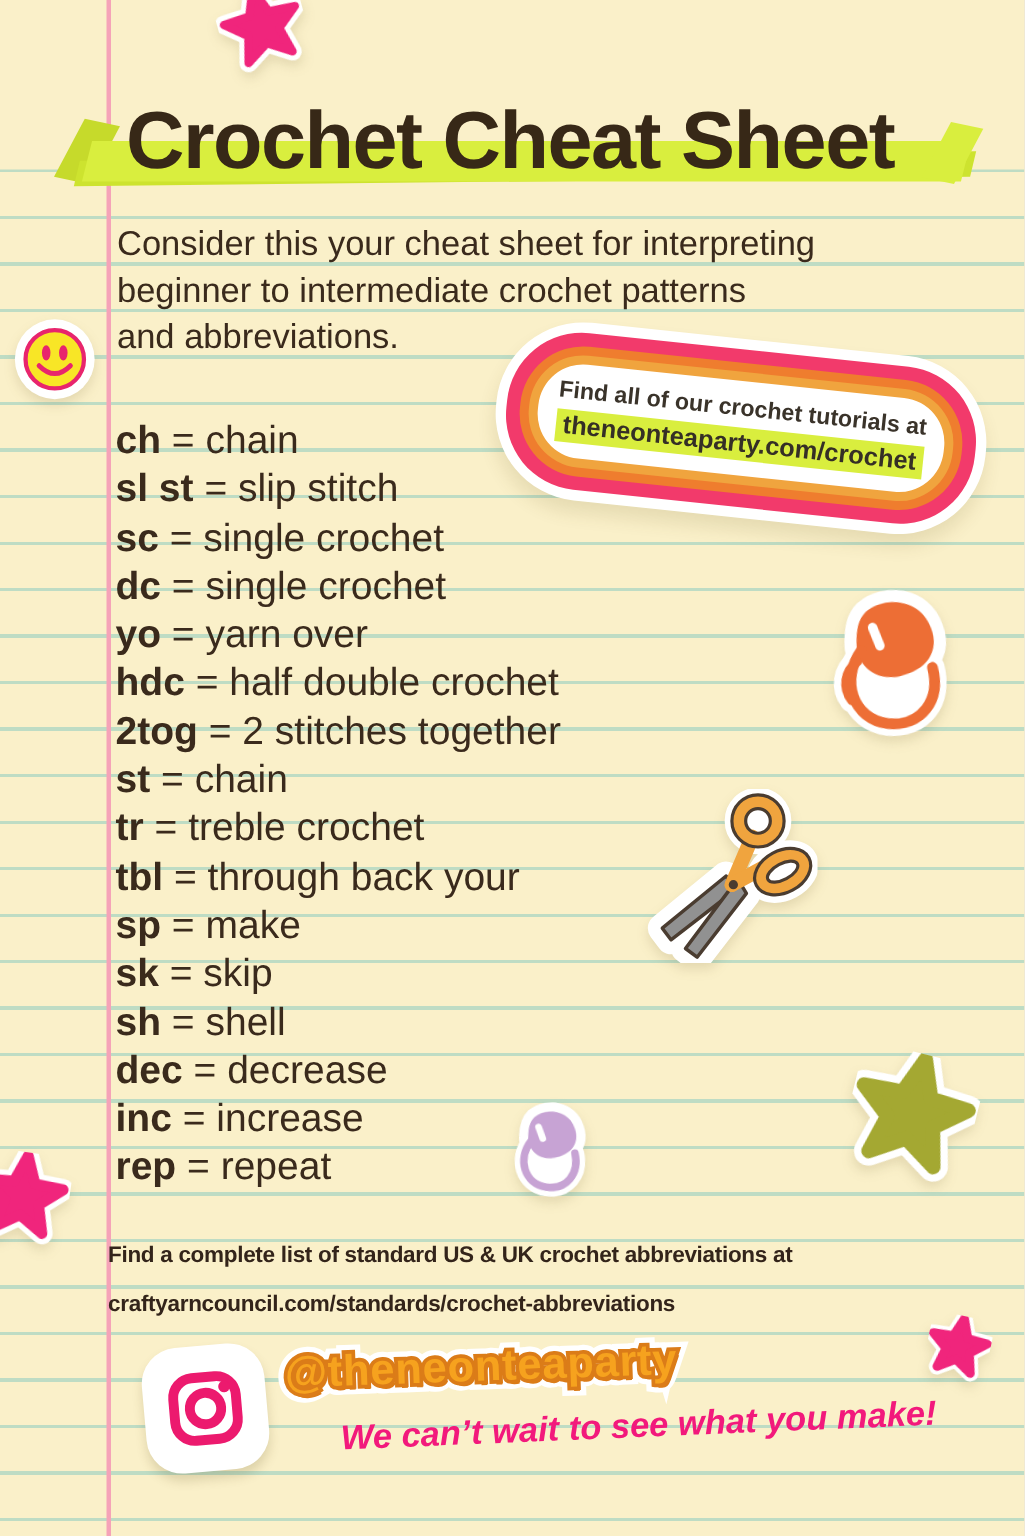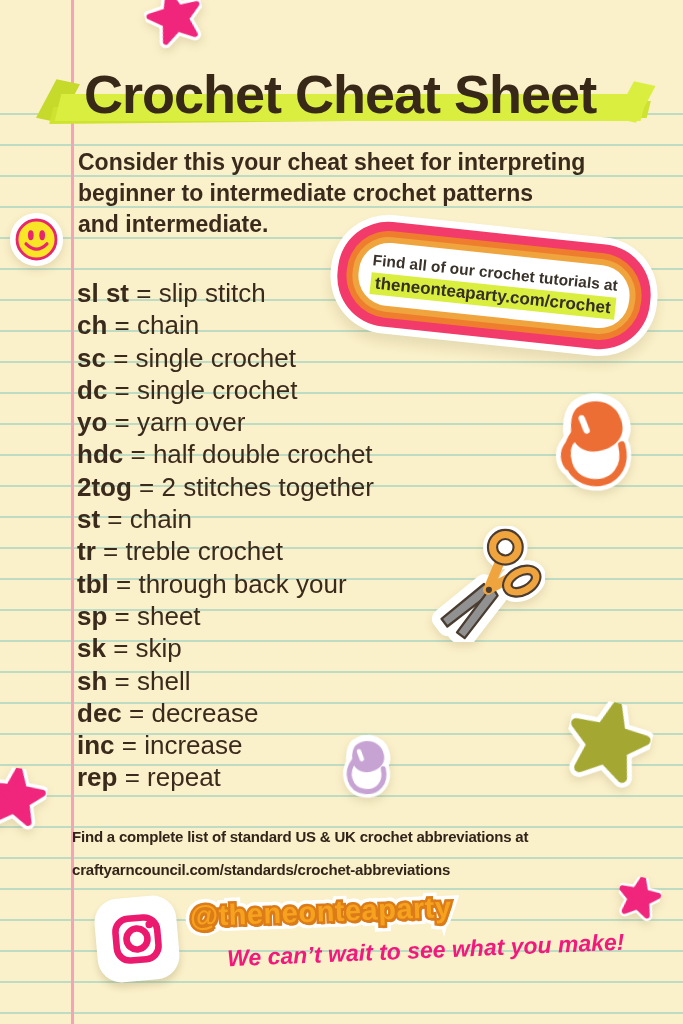--- a/index.html
+++ b/index.html
@@ -15,21 +15,21 @@
 
   
   .hl{position:absolute;background:#d9ee3e;}
   .hl-main{left:58px;top:94px;width:586px;height:27px;transform:skewX(-14deg);}
   .hl-lower{left:52px;top:104px;width:596px;height:17px;background:#cde32f;transform:skewX(-14deg) rotate(-0.6deg);}
   .hl-tip-l{left:46px;top:80px;width:24px;height:42px;background:#c6da2b;transform:rotate(12deg) skewX(-16deg);}
   .hl-tip-r{left:624px;top:82px;width:22px;height:40px;background:#d9ee3e;transform:rotate(12deg) skewX(-16deg);}
   .page-title{position:absolute;left:84px;top:63px;margin:0;
     font-size:54px;font-weight:900;letter-spacing:-1px;color:#372817;white-space:nowrap;}
 
-  .intro{position:absolute;left:78px;top:147px;font-size:23px;font-weight:700;line-height:31px;color:#3a2a1c;}
+  .intro{position:absolute;left:78px;top:147px;font-size:23px;font-weight:400;line-height:31px;color:#3a2a1c;}
 
   
   .badge{position:absolute;left:330px;top:226px;width:314px;transform:rotate(6deg);
     background:#fff;border-radius:58px;padding:7px;box-shadow:0 8px 12px rgba(90,70,20,.12);}
   .badge .b1{background:#f23a6b;border-radius:50px;padding:9px;}
   .badge .b2{background:#ef7d2e;border-radius:42px;padding:6px;}
   .badge .b3{background:#f0a43e;border-radius:36px;padding:6px;}
   .badge .b4{background:#fff;border-radius:30px;padding:10px 12px;text-align:center;}
   .badge-line1{font-size:15.5px;font-weight:600;color:#3a332a;white-space:nowrap;}
   .badge-line2{display:inline-block;margin-top:3px;font-size:17px;font-weight:700;color:#352f26;
@@ -85,21 +85,21 @@
 
   <div class="hl hl-tip-l"></div>
   <div class="hl hl-lower"></div>
   <div class="hl hl-main"></div>
   <div class="hl hl-tip-r"></div>
   <h1 class="page-title">Crochet Cheat Sheet</h1>
 
   <div class="intro">
     <div>Consider this your cheat sheet for interpreting</div>
     <div>beginner to intermediate crochet patterns</div>
-    <div>and intermediate.</div>
+    <div>and abbreviations.</div>
   </div>
 
   <div class="sticker smiley">
     <svg width="57" height="57" viewBox="0 0 60 60">
       <circle cx="30" cy="30" r="28" fill="#ffffff"></circle>
       <circle cx="30" cy="30" r="20.5" fill="#f8e626" stroke="#e8256d" stroke-width="3"></circle>
       <ellipse cx="24" cy="25.5" rx="3" ry="5.3" fill="#e8256d"></ellipse>
       <ellipse cx="36" cy="25.5" rx="3" ry="5.3" fill="#e8256d"></ellipse>
       <path d="M19,34.5 Q30,45.5 41,34.5" fill="none" stroke="#e8256d" stroke-width="3.4" stroke-linecap="round"></path>
     </svg>
@@ -112,31 +112,31 @@
           <div class="b4">
             <div class="badge-line1">Find all of our crochet tutorials at</div>
             <span class="badge-line2">theneonteaparty.com/crochet</span>
           </div>
         </div>
       </div>
     </div>
   </div>
 
   <div class="abbr-list">
+      <div class="abbr-row"><span class="abbr">ch</span><span class="eq"> = </span><span class="meaning">chain</span></div>
       <div class="abbr-row"><span class="abbr">sl st</span><span class="eq"> = </span><span class="meaning">slip stitch</span></div>
-      <div class="abbr-row"><span class="abbr">ch</span><span class="eq"> = </span><span class="meaning">chain</span></div>
       <div class="abbr-row"><span class="abbr">sc</span><span class="eq"> = </span><span class="meaning">single crochet</span></div>
       <div class="abbr-row"><span class="abbr">dc</span><span class="eq"> = </span><span class="meaning">single crochet</span></div>
       <div class="abbr-row"><span class="abbr">yo</span><span class="eq"> = </span><span class="meaning">yarn over</span></div>
       <div class="abbr-row"><span class="abbr">hdc</span><span class="eq"> = </span><span class="meaning">half double crochet</span></div>
       <div class="abbr-row"><span class="abbr">2tog</span><span class="eq"> = </span><span class="meaning">2 stitches together</span></div>
       <div class="abbr-row"><span class="abbr">st</span><span class="eq"> = </span><span class="meaning">chain</span></div>
       <div class="abbr-row"><span class="abbr">tr</span><span class="eq"> = </span><span class="meaning">treble crochet</span></div>
       <div class="abbr-row"><span class="abbr">tbl</span><span class="eq"> = </span><span class="meaning">through back your</span></div>
-      <div class="abbr-row"><span class="abbr">sp</span><span class="eq"> = </span><span class="meaning">sheet</span></div>
+      <div class="abbr-row"><span class="abbr">sp</span><span class="eq"> = </span><span class="meaning">make</span></div>
       <div class="abbr-row"><span class="abbr">sk</span><span class="eq"> = </span><span class="meaning">skip</span></div>
       <div class="abbr-row"><span class="abbr">sh</span><span class="eq"> = </span><span class="meaning">shell</span></div>
       <div class="abbr-row"><span class="abbr">dec</span><span class="eq"> = </span><span class="meaning">decrease</span></div>
       <div class="abbr-row"><span class="abbr">inc</span><span class="eq"> = </span><span class="meaning">increase</span></div>
       <div class="abbr-row"><span class="abbr">rep</span><span class="eq"> = </span><span class="meaning">repeat</span></div>
     </div>
 
   <div class="sticker yarn-orange">
     <svg width="90" height="100" viewBox="0 0 100 110">
       <g stroke="#ffffff" stroke-width="18" fill="#ffffff" stroke-linecap="round" stroke-linejoin="round">

